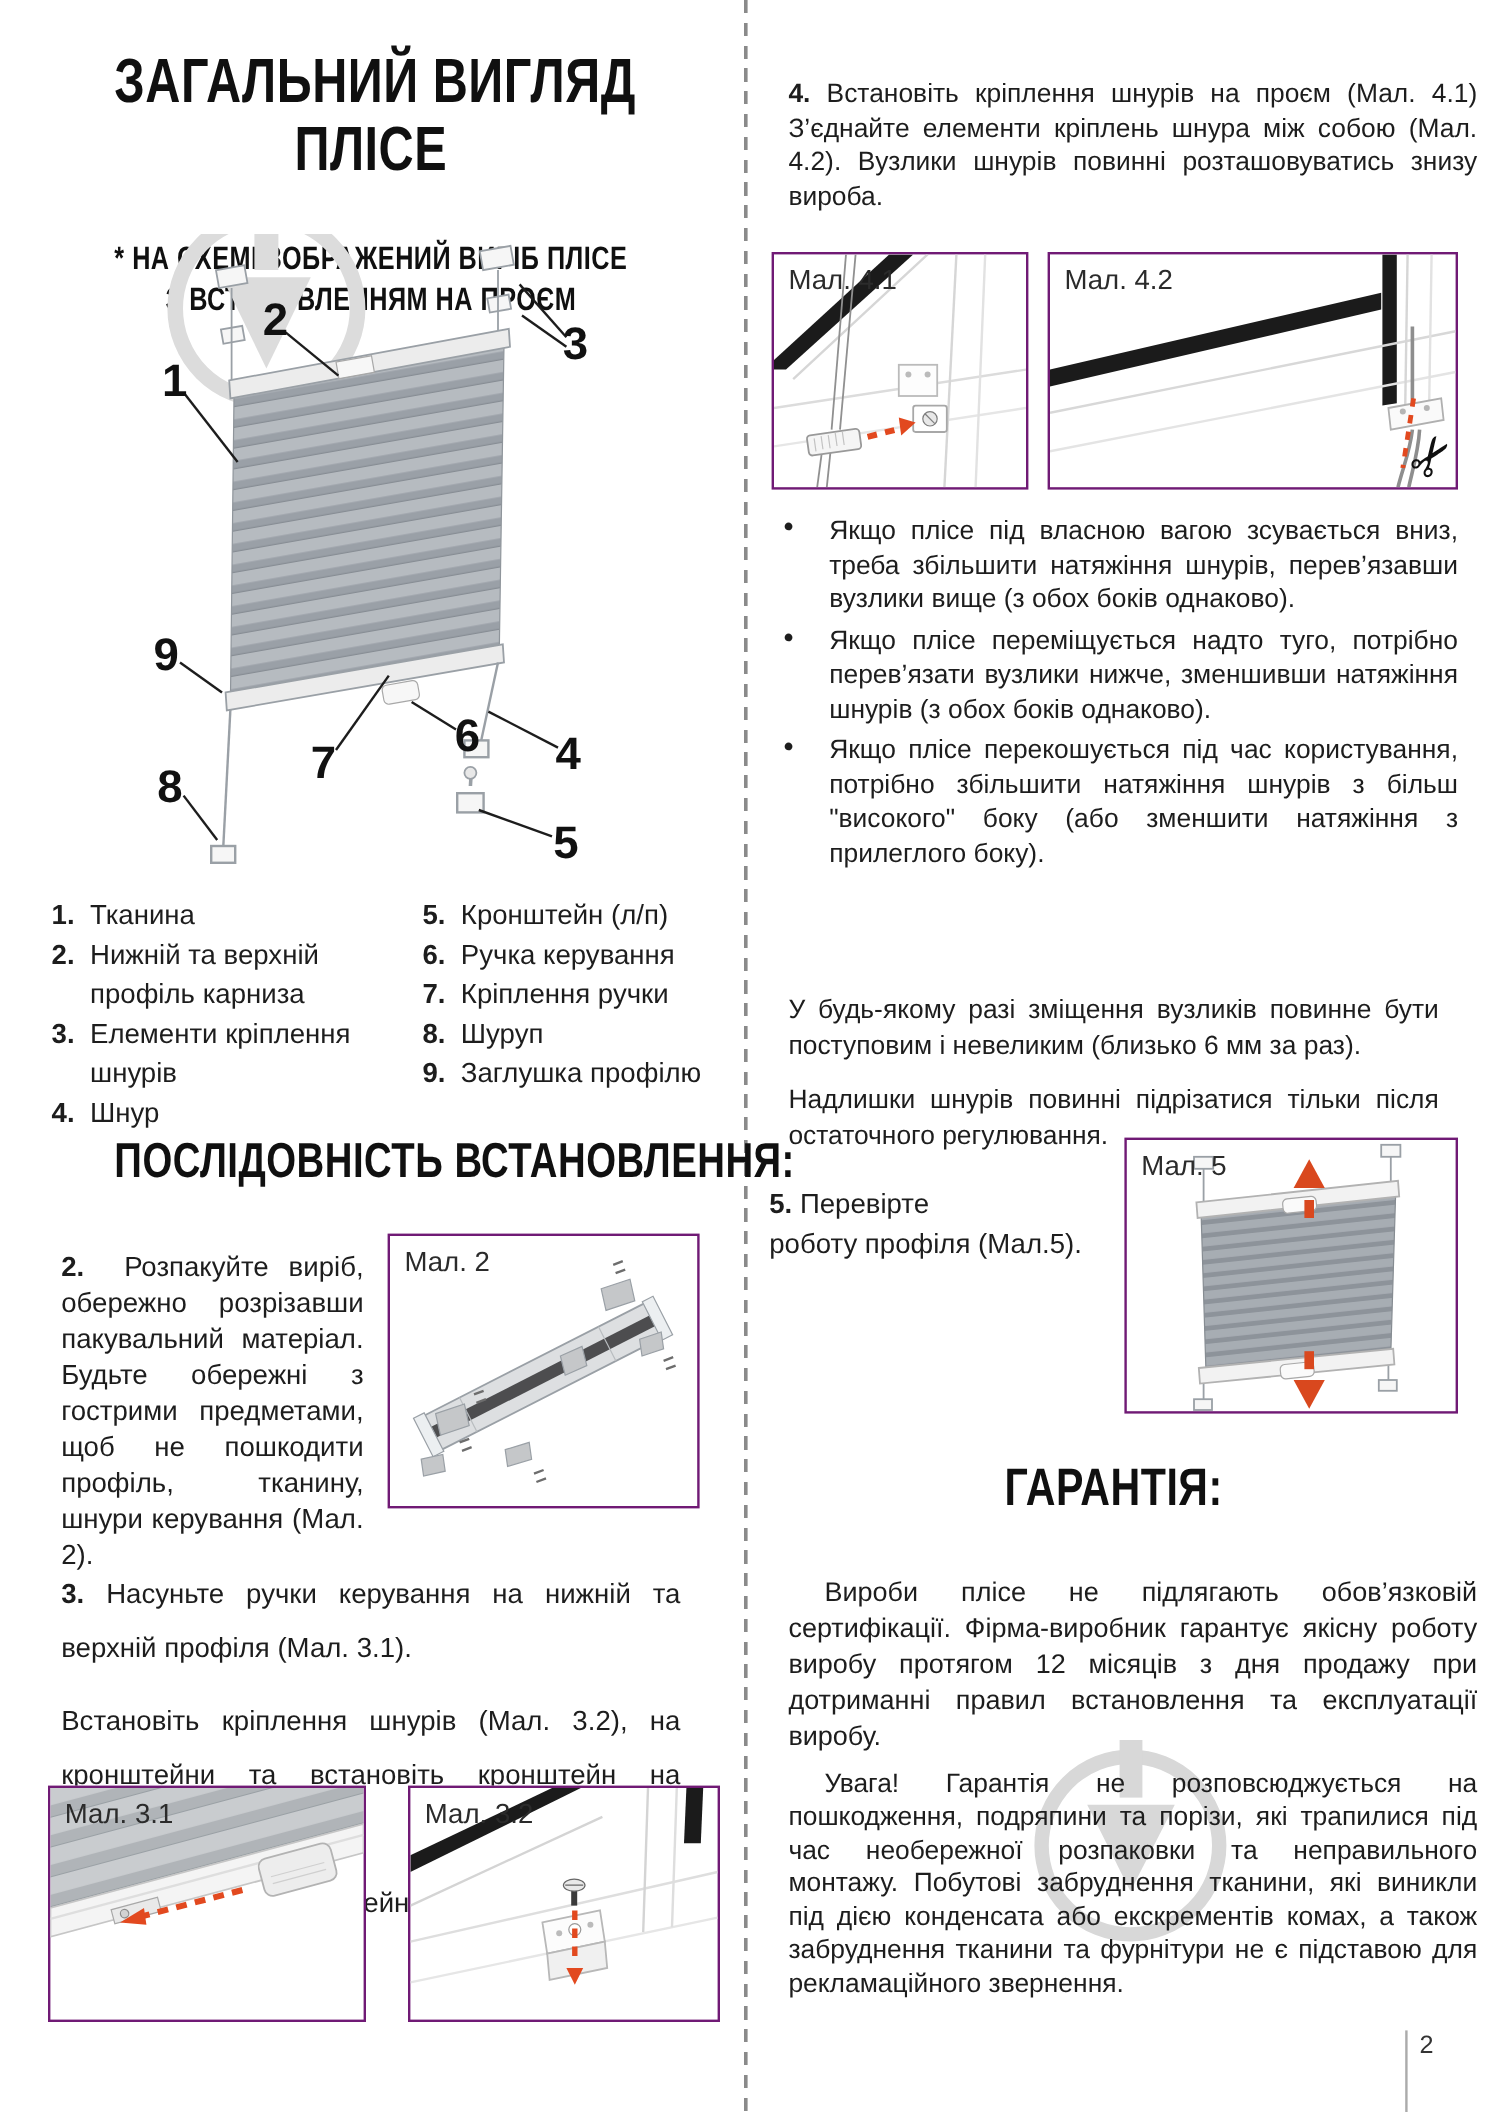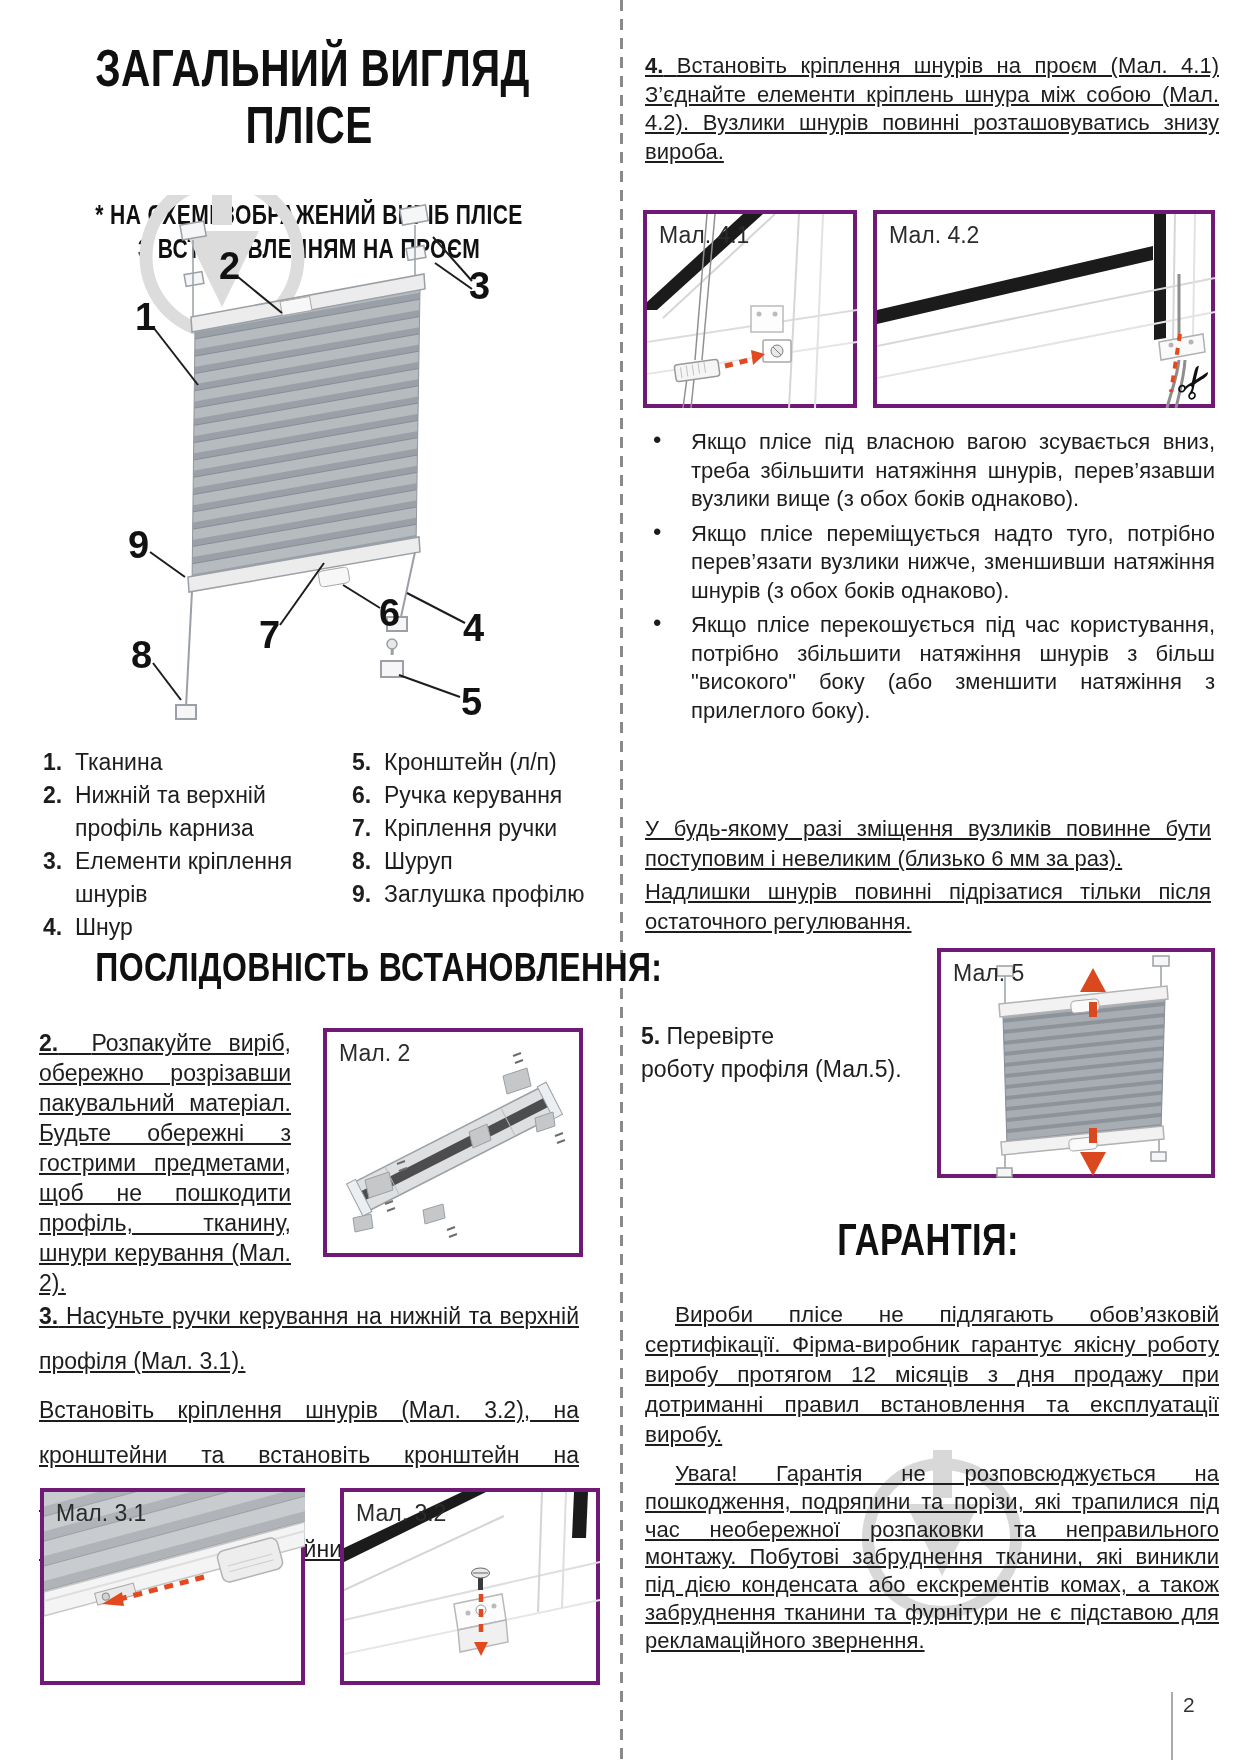--- a/index.html
+++ b/index.html
@@ -14,28 +14,28 @@
              letter-spacing:0.5px;white-space:nowrap;}
   .h-title{font-size:52px;line-height:57px;}
   .h-sub{font-size:27px;line-height:34px;}
   .h-seq{font-size:41px;line-height:46px;}
   .h-war{font-size:44px;line-height:48px;}
   .center{text-align:center;}
   
   .body-l{font-size:23px;line-height:30px;text-align:justify;}
   .body-r{font-size:22px;line-height:28.5px;text-align:justify;}
   .stepnum{font-weight:bold;}
-  p{margin:4px;text-decoration:underline;}
+  p{margin:16px;}
   
   .legend{font-size:23px;line-height:33px;}
   .legend ul{list-style:none;margin:0;padding:0;}
   .legend li{position:relative;padding-left:32px;}
   .legend .num{position:absolute;left:0;top:0;font-weight:bold;}
   
-  .figbox{position:absolute;background:#fff;border:4px solid #701a75;box-sizing:border-box;}
+  .figbox{position:absolute;background:#fff;border:2px solid #701a75;box-sizing:border-box;}
   .figlabel{position:absolute;left:12px;top:8px;font-size:23px;color:#2b2b2b;z-index:3;}
   .figbox svg{position:absolute;left:0;top:0;}
   
   .bullets{margin:0;padding:0;list-style:none;}
   .bullets li{position:relative;padding-left:50px;font-size:22px;line-height:28.5px;
               text-align:justify;margin:0;}
   .bullets .dot{position:absolute;left:12px;top:-2px;font-size:24px;}
   .indent{text-indent:30px;}
   .z1{position:relative;z-index:1;}
   #footer-line{left:1171px;top:1692px;width:2px;height:68px;background:#ababab;}
@@ -309,21 +309,21 @@
     <li style="margin-bottom:6px;"><span class="dot">•</span><span>Якщо плісе під власною вагою зсувається вниз, треба збільшити натяжіння шнурів, перев’язавши вузлики вище (з обох боків однаково).</span></li>
     <li style="margin-bottom:6px;"><span class="dot">•</span><span>Якщо плісе переміщується надто туго, потрібно перев’язати вузлики нижче, зменшивши натяжіння шнурів (з обох боків однаково).</span></li>
     <li><span class="dot">•</span><span>Якщо плісе перекошується під час користування, потрібно збільшити натяжіння шнурів з більш "високого" боку (або зменшити натяжіння з прилеглого боку).</span></li>
   </ul>
 
   <div class="abs body-r" style="left:641px;top:810px;width:574px;line-height:29.5px;">
     <p>У будь-якому разі зміщення вузликів повинне бути поступовим і невеликим (близько 6 мм за раз).</p>
     <p>Надлишки шнурів повинні підрізатися тільки після остаточного регулювання.</p>
   </div>
 
-  <div class="abs" style="left:641px;top:1020px;width:280px;font-size:23px;line-height:33px;">
+  <div class="abs" style="left:641px;top:987px;width:280px;font-size:23px;line-height:33px;">
     <div><span class="stepnum">5.</span> <span>Перевірте</span></div>
     <div>роботу профіля (Мал.5).</div>
   </div>
 
   <div class="figbox" style="left:937px;top:948px;width:278px;height:230px;text-align:right;">
     <span class="figlabel">Мал. 5</span>
     <svg width="274" height="226" viewBox="0 0 274 226">
       <defs>
         <pattern id="pl-5" width="16" height="11" patternUnits="userSpaceOnUse" patternTransform="rotate(-6)">
           <rect width="16" height="11" fill="#a7adb3"></rect>

